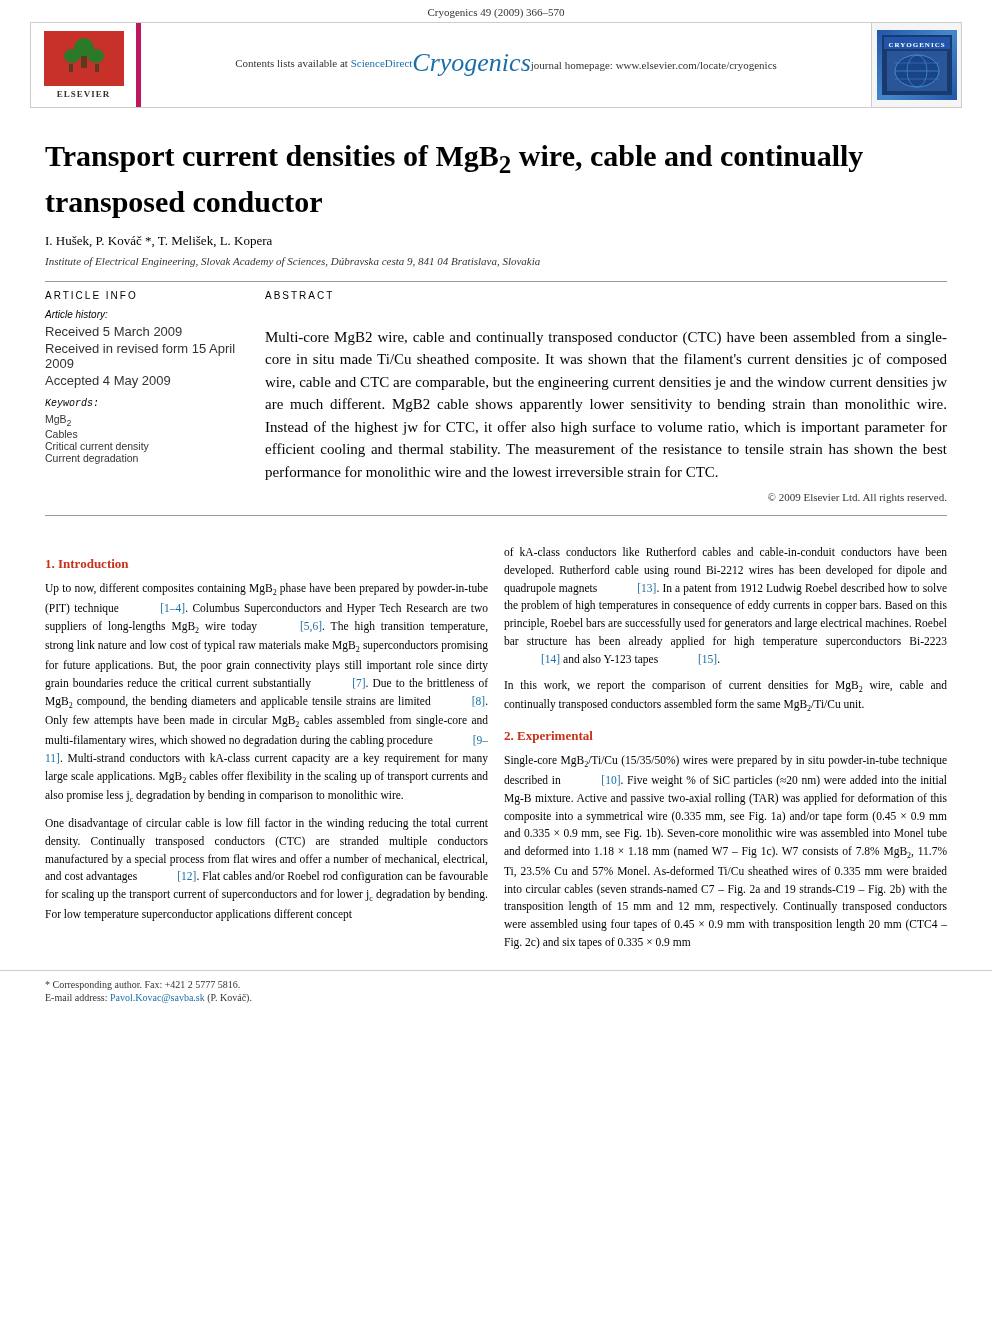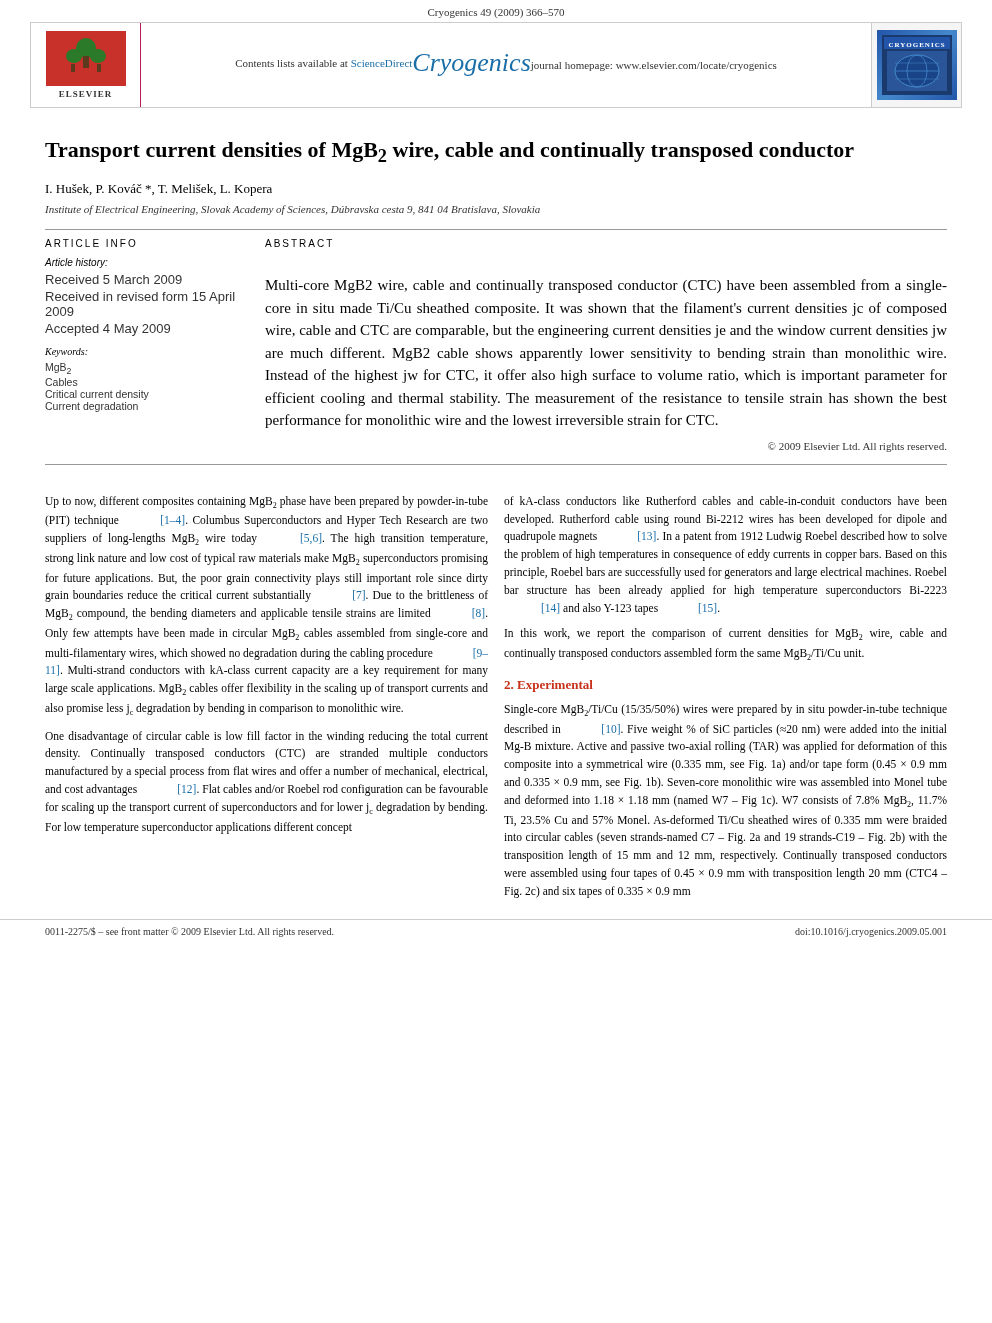--- a/index.html
+++ b/index.html
@@ -34,21 +34,21 @@
       border: 1px solid #ccc;
       margin: 0 30px;
       margin-bottom: 10px;
     }
 
     .journal-header-left {
       width: 110px;
       display: flex;
       align-items: flex-end;
       justify-content: center;
-      border-right: 1px solid #be185d;
+      border-right: 5px solid #be185d;
       padding: 8px;
     }
 
     .elsevier-logo {
       display: flex;
       flex-direction: column;
       align-items: center;
     }
 
     .elsevier-logo-img {
@@ -125,21 +125,21 @@
       font-weight: bold;
       letter-spacing: 1px;
     }
 
     
     .main-content {
       padding: 10px 45px 20px 45px;
     }
 
     .article-title {
-      font-size: 22px;
+      font-size: 30px;
       font-weight: bold;
       color: #000;
       margin-bottom: 12px;
       margin-top: 8px;
       line-height: 1.3;
     }
 
     .authors {
       font-size: 13px;
       color: #000;
@@ -196,21 +196,21 @@
 
     .keywords-section {
       margin-top: 10px;
     }
 
     .keywords-title {
       font-size: 10px;
       font-style: italic;
       color: #000;
       margin-bottom: 4px;
-      font-family: Liberation Serif, serif;
+      font-family: Liberation Mono, monospace;
     }
 
     .keyword-item {
       font-size: 10.5px;
       color: #333;
       font-family: Arial, sans-serif;
     }
 
     .abstract-section {
       flex: 1;
@@ -409,20 +409,21 @@
     </div>
 
     <hr class="divider">
 
   </div>
 
   <div class="body-content">
 
     <div class="body-left">
 
+      <div class="section-heading">1. Introduction</div>
 
       <div class="body-paragraph">
         Up to now, different composites containing MgB<sub>2</sub> phase have been prepared by powder-in-tube (PIT) technique <span class="ref-link">[1–4]</span>. Columbus Superconductors and Hyper Tech Research are two suppliers of long-lengths MgB<sub>2</sub> wire today <span class="ref-link">[5,6]</span>. The high transition temperature, strong link nature and low cost of typical raw materials make MgB<sub>2</sub> superconductors promising for future applications. But, the poor grain connectivity plays still important role since dirty grain boundaries reduce the critical current substantially <span class="ref-link">[7]</span>. Due to the brittleness of MgB<sub>2</sub> compound, the bending diameters and applicable tensile strains are limited <span class="ref-link">[8]</span>. Only few attempts have been made in circular MgB<sub>2</sub> cables assembled from single-core and multi-filamentary wires, which showed no degradation during the cabling procedure <span class="ref-link">[9–11]</span>. Multi-strand conductors with kA-class current capacity are a key requirement for many large scale applications. MgB<sub>2</sub> cables offer flexibility in the scaling up of transport currents and also promise less j<sub>c</sub> degradation by bending in comparison to monolithic wire.
       </div>
 
       <div class="body-paragraph">
         One disadvantage of circular cable is low fill factor in the winding reducing the total current density. Continually transposed conductors (CTC) are stranded multiple conductors manufactured by a special process from flat wires and offer a number of mechanical, electrical, and cost advantages <span class="ref-link">[12]</span>. Flat cables and/or Roebel rod configuration can be favourable for scaling up the transport current of superconductors and for lower j<sub>c</sub> degradation by bending. For low temperature superconductor applications different concept
       </div>
 
     </div>
@@ -440,19 +441,21 @@
       <div class="section-heading">2. Experimental</div>
 
       <div class="body-paragraph">
         Single-core MgB<sub>2</sub>/Ti/Cu (15/35/50%) wires were prepared by in situ powder-in-tube technique described in <span class="ref-link">[10]</span>. Five weight % of SiC particles (≈20 nm) were added into the initial Mg-B mixture. Active and passive two-axial rolling (TAR) was applied for deformation of this composite into a symmetrical wire (0.335 mm, see Fig. 1a) and/or tape form (0.45 × 0.9 mm and 0.335 × 0.9 mm, see Fig. 1b). Seven-core monolithic wire was assembled into Monel tube and deformed into 1.18 × 1.18 mm (named W7 – Fig 1c). W7 consists of 7.8% MgB<sub>2</sub>, 11.7% Ti, 23.5% Cu and 57% Monel. As-deformed Ti/Cu sheathed wires of 0.335 mm were braided into circular cables (seven strands-named C7 – Fig. 2a and 19 strands-C19 – Fig. 2b) with the transposition length of 15 mm and 12 mm, respectively. Continually transposed conductors were assembled using four tapes of 0.45 × 0.9 mm with transposition length 20 mm (CTC4 – Fig. 2c) and six tapes of 0.335 × 0.9 mm
       </div>
 
     </div>
 
   </div>
 
-
-  <div class="bottom-bar">
-    <div class="bottom-text">0011-2275/$ – see front matter © 2009 Elsevier Ltd. All rights reserved.</div>
-    <div class="bottom-text">doi:10.1016/j.cryogenics.2009.05.001</div>
+  <div class="footnote-section">
+    <div class="footnote-line">* Corresponding author. Fax: +421 2 5777 5816.</div>
+    <div class="footnote-line">
+      E-mail address: <span style="color:#1a6ea8;">Pavol.Kovac@savba.sk</span> (P. Kováč).
+    </div>
   </div>
 
+
 </div>
 
 </body></html>

